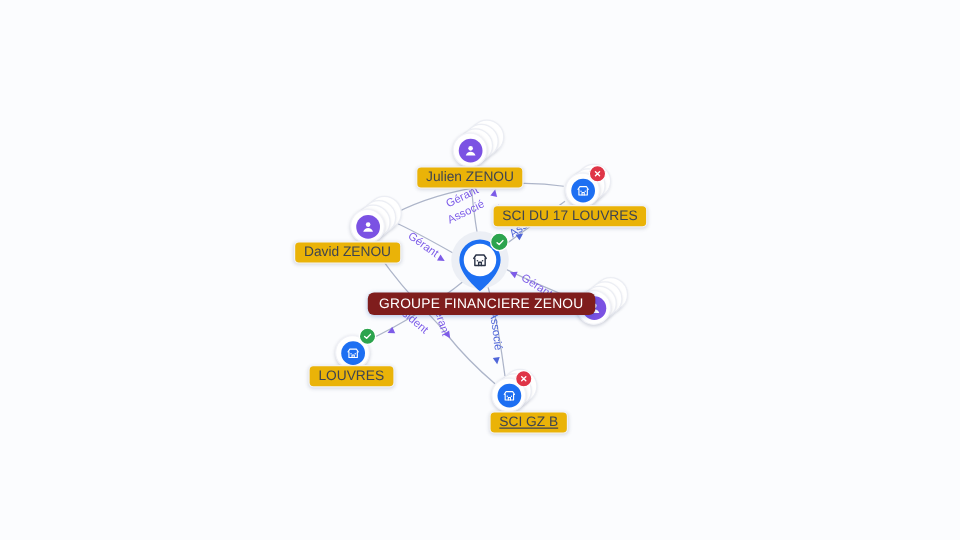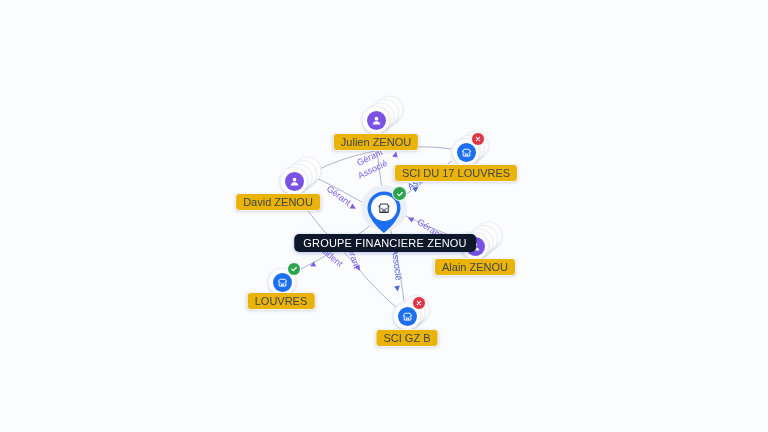--- a/index.html
+++ b/index.html
@@ -84,21 +84,20 @@
         <div class="stack" style="transform: translate(4.5px, -3.5px);"></div>
         <div class="bubble">
           <div class="disc" style="background: rgb(123, 82, 227);">
             <svg viewBox="0 0 24 24" width="13" height="13">
               <circle cx="12" cy="8.6" r="3.4" fill="#fff"></circle>
               <path d="M4.8 19.2c.9-3.6 3.8-5.6 7.2-5.6s6.3 2 7.2 5.6z" fill="#fff"></path>
             </svg>
           </div>
         </div>
       </div>
-      <div class="pill" style="left: 475px; top: 267px; color: rgb(63, 68, 80);">Alain ZENOU</div>
       <div class="node" style="left: 466px; top: 152px;">
         <div class="stack" style="transform: translate(9px, -7px);"></div>
         <div class="stack" style="transform: translate(4.5px, -3.5px);"></div>
         <div class="bubble">
           <div class="disc" style="background: rgb(29, 111, 242);">
             <svg viewBox="0 0 24 24" width="13" height="13">
               <g fill="none" stroke="#ffffff" stroke-width="1.7" stroke-linejoin="round" stroke-linecap="round">
                 <path d="M4.5 10.2 7.2 6h9.6l2.7 4.2"></path>
                 <path d="M5.8 10.2v8.3h12.4v-8.3"></path>
                 <path d="M10.4 18.5v-3.8h3.2v3.8"></path>
@@ -151,36 +150,36 @@
               <circle cx="15.1" cy="12.9" r="1" fill="#ffffff"></circle>
             </svg>
           </div>
         </div>
         <div class="badge" style="background: rgb(223, 53, 71);">
           <svg viewBox="0 0 24 24" width="8" height="8">
             <path d="M7 7 17 17 M17 7 7 17" stroke="#fff" stroke-width="3.2" fill="none" stroke-linecap="round"></path>
           </svg>
         </div>
       </div>
-      <div class="pill" style="left: 407px; top: 338px; color: rgb(63, 68, 80);">SCI GZ B</div>
+      <div class="pill" style="left: 423px; top: 338px; color: rgb(63, 68, 80); text-decoration: underline;">SCI GZ B</div>
       <div class="halo" style="left: 384px; top: 208px;"></div>
       <div class="pin-wrap" style="left: 384px; top: 208px;"><svg viewBox="0 0 42 46" width="42" height="46">
           <path d="M21 44 C21 44 4.5 31 4.5 19 A16.5 16.5 0 1 1 37.5 19 C37.5 31 21 44 21 44 Z" fill="#1d6ff2"></path>
           <circle cx="21" cy="19" r="13" fill="#fff"></circle>
           <g transform="translate(13,11)">
             <svg viewBox="0 0 24 24" width="16" height="16">
               <g fill="none" stroke="#2c3548" stroke-width="1.7" stroke-linejoin="round" stroke-linecap="round">
                 <path d="M4.5 10.2 7.2 6h9.6l2.7 4.2"></path>
                 <path d="M5.8 10.2v8.3h12.4v-8.3"></path>
                 <path d="M10.4 18.5v-3.8h3.2v3.8"></path>
               </g>
               <circle cx="8.9" cy="12.9" r="1" fill="#2c3548"></circle>
               <circle cx="15.1" cy="12.9" r="1" fill="#2c3548"></circle>
             </svg>
           </g>
         </svg><div class="pin-badge" style="right: -2px; top: -3px; background: rgb(44, 164, 78);">
           <svg viewBox="0 0 24 24" width="8" height="8">
             <path d="M5 12.5 10 17 19 7.5" stroke="#fff" stroke-width="3.4" fill="none" stroke-linecap="round" stroke-linejoin="round"></path>
           </svg>
         </div></div>
-      <div class="central-pill" style="left: 385px; top: 243px; background: #0f172a; color: rgb(255, 255, 255);">GROUPE FINANCIERE ZENOU</div>
+      <div class="central-pill" style="left: 385px; top: 243px; background: #7f1d1d; color: rgb(255, 255, 255);">GROUPE FINANCIERE ZENOU</div>
     </div>
 </div>
 
 </body></html>

